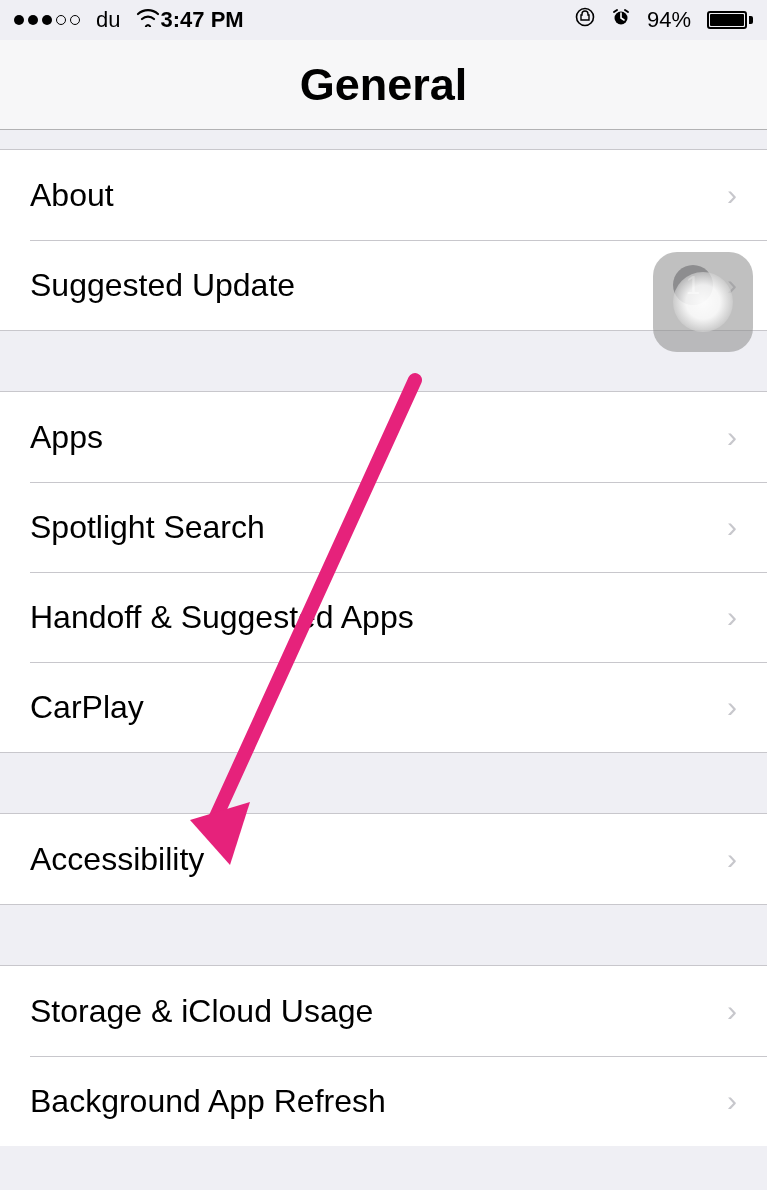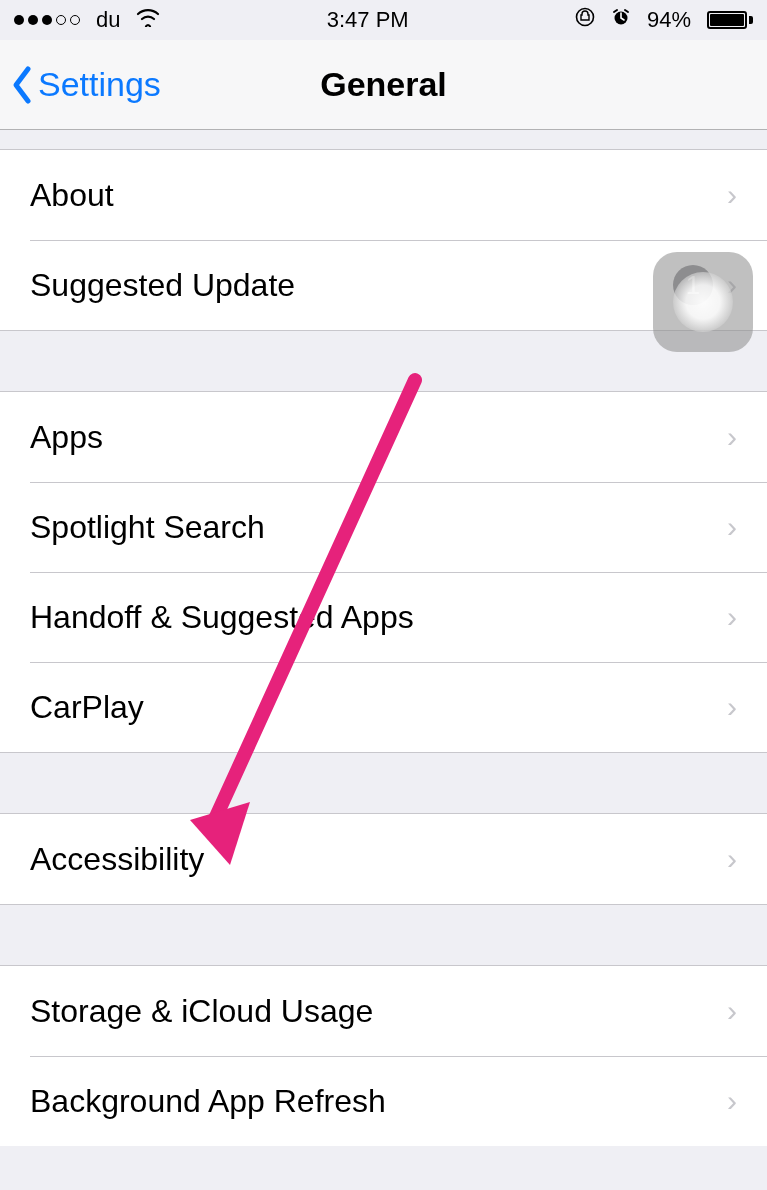--- a/index.html
+++ b/index.html
@@ -15,21 +15,21 @@
   .status-bar {
     height: 40px;
     display: flex;
     align-items: center;
     justify-content: space-between;
     padding: 0 14px;
     font-size: 22px;
     font-weight: 500;
   }
   .status-left, .status-right { display: flex; align-items: center; gap: 16px; }
-  .status-center { flex: 1; text-align: center; font-weight: 400; }
+  .status-center { flex: 1; font-weight: 700; }
   .signal-dots { display: flex; gap: 4px; align-items: center; }
   .dot { width: 10px; height: 10px; border-radius: 50%; background: #000; }
   .dot.empty { background: transparent; border: 1.5px solid #000; }
   .wifi-icon { display: inline-block; }
   .status-right .icon { display:inline-block; }
   .battery {
     display: inline-flex; align-items: center; gap: 2px;
   }
   .battery-body {
     width: 40px; height: 18px; border: 2px solid #000; border-radius: 3px; position: relative;
@@ -51,21 +51,21 @@
     gap: 4px;
     color: #0b79ff;
     font-size: 34px;
     padding-left: 10px;
     font-weight: 400;
   }
   .nav-title {
     position: absolute;
     left: 0; right: 0;
     text-align: center;
-    font-size: 34px;
+    font-size: 45px;
     font-weight: 600;
     pointer-events: none;
   }
   .chevron-left {
     width: 24px; height: 40px; display:inline-block;
   }
   
   .section-gap { height: 62px; background: #efeff4; }
   .section-gap.first { height: 20px; border-bottom: 1px solid #c8c7cc;}
   .section-gap.mid { border-top: 1px solid #c8c7cc; border-bottom: 1px solid #c8c7cc;}
@@ -168,28 +168,20 @@
     <span class="battery">
       <span class="battery-body">
           <span class="battery-fill"></span>
         </span>
       <span class="battery-tip"></span>
     </span>
   </div>
 </div>
 
 <div class="nav-bar">
-  <div class="nav-back">
-    <span class="chevron-left">
-      <svg width="24" height="40" viewBox="0 0 24 40">
-          <polyline points="18,4 6,20 18,36" fill="none" stroke="#0b79ff" stroke-width="5" stroke-linecap="round" stroke-linejoin="round"></polyline>
-        </svg>
-    </span>
-    <span>Settings</span>
-  </div>
   <div class="nav-title">General</div>
 </div>
 
 <div class="section-gap first"></div>
 
 <div class="list">
   <div class="row">
     <span class="label">About</span>
     <span class="meta">
       <span class="chevron-right">›</span>

